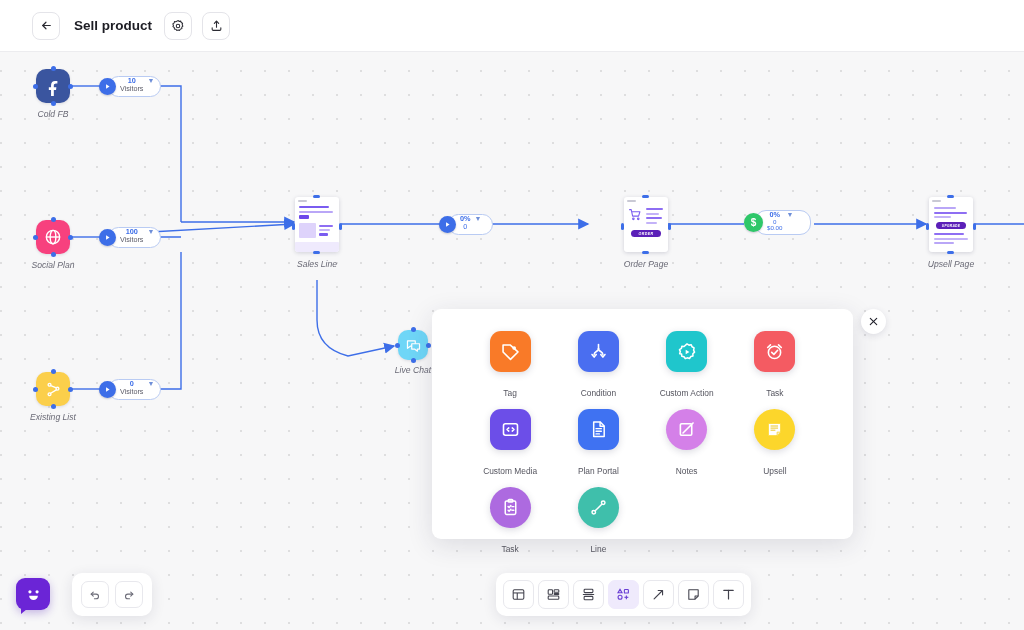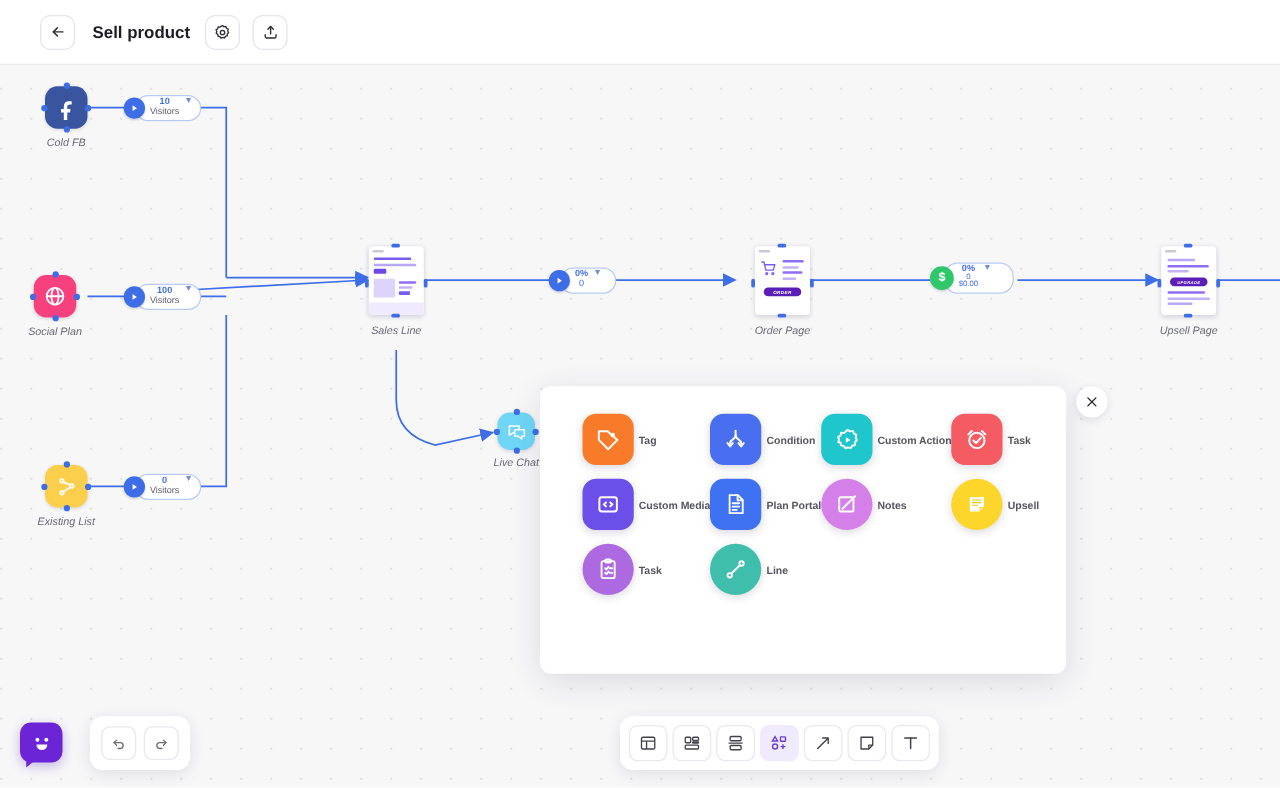--- a/index.html
+++ b/index.html
@@ -126,21 +126,21 @@
     width: 421px; height: 230px;
     background: #fff; border-radius: 9px;
     box-shadow: 0 6px 26px rgba(35,35,70,.13);
     z-index: 25;
   }
   .panel-grid {
     display: grid; grid-template-columns: repeat(4, 1fr);
     padding: 22px 34px 0 34px; row-gap: 11px;
   }
   .el-item {
-    display: flex; flex-direction: row; align-items: center; gap: 4px; font-weight: bold;
+    display: flex; flex-direction: column; align-items: center; gap: 16px;
   }
   .el-icon {
     width: 41px; height: 41px;
     display: flex; align-items: center; justify-content: center;
     color: #fff; box-shadow: 0 2px 7px rgba(40,40,80,.17);
   }
   .el-icon.sq { border-radius: 11px; }
   .el-icon.ci { border-radius: 50%; }
   .el-label { font-size: 8.4px; color: #55555f; white-space: nowrap; }
   .panel-close {
@@ -266,21 +266,21 @@
           <path d="M14.8 8.3h2.1V5.2c-.4-.05-1.6-.17-3-.17-3 0-5 1.87-5 5.3v2.6H6.1v3.5h2.8V25h3.5v-8.57h2.8l.43-3.5h-3.23v-2.26c0-1.02.28-1.72 1.4-1.72z"></path>
         </svg>
       </div>
       <span class="port l"></span>
       <span class="port r"></span>
       <span class="port t"></span>
       <span class="port b"></span>
       <div class="node-label">Cold FB</div>
     </div>
 
-    <div class="node" style="left:27px; top:168px;">
+    <div class="node" style="left:36px; top:168px;">
       <div class="src-icon" style="background:#f7417e;">
         <svg width="20" height="20" viewBox="0 0 24 24" fill="none" stroke="#fff" stroke-width="1.7">
           <circle cx="12" cy="12" r="8"></circle>
             <ellipse cx="12" cy="12" rx="3.4" ry="8"></ellipse>
             <line x1="4" y1="12" x2="20" y2="12"></line>
         </svg>
       </div>
       <span class="port l"></span>
       <span class="port r"></span>
       <span class="port t"></span>
@@ -391,21 +391,21 @@
             <path d="M9.5 9.5h11v7.5h-3v3l-4-3h-4z" fill="#6fd6f7"></path>
         </svg>
       </div>
       <span class="port l" style="top:13px;"></span>
       <span class="port r" style="top:13px;"></span>
       <span class="port t" style="left:13px;"></span>
       <span class="port b" style="left:13px;"></span>
       <div class="node-label" style="top:35px;">Live Chat</div>
     </div>
 
-    <div class="node" style="left:604px; top:145px;">
+    <div class="node" style="left:624px; top:145px;">
       <div class="page-card">
         <div class="pc-bar" style="left:3px;top:3px;width:9px;height:2px;background:#c9c9d4;"></div>
         <svg width="14" height="13" viewBox="0 0 24 24" fill="none" stroke="#7a5cf0" stroke-width="2" stroke-linecap="round" stroke-linejoin="round" style="position:absolute;left:4px;top:11px;">
           <circle cx="9" cy="20" r="1.4"></circle>
             <circle cx="18" cy="20" r="1.4"></circle>
             <path d="M2 3h3l2.6 12h11l2.4-8H6"></path>
         </svg>
         <div class="pc-bar" style="left:22px;top:11px;width:17px;height:2.2px;background:#8e6ef3;"></div>
         <div class="pc-bar" style="left:22px;top:15.5px;width:13px;height:2.2px;background:#c3b2f8;"></div>
         <div class="pc-bar" style="left:22px;top:20px;width:16px;height:2.2px;background:#8e6ef3;"></div>

